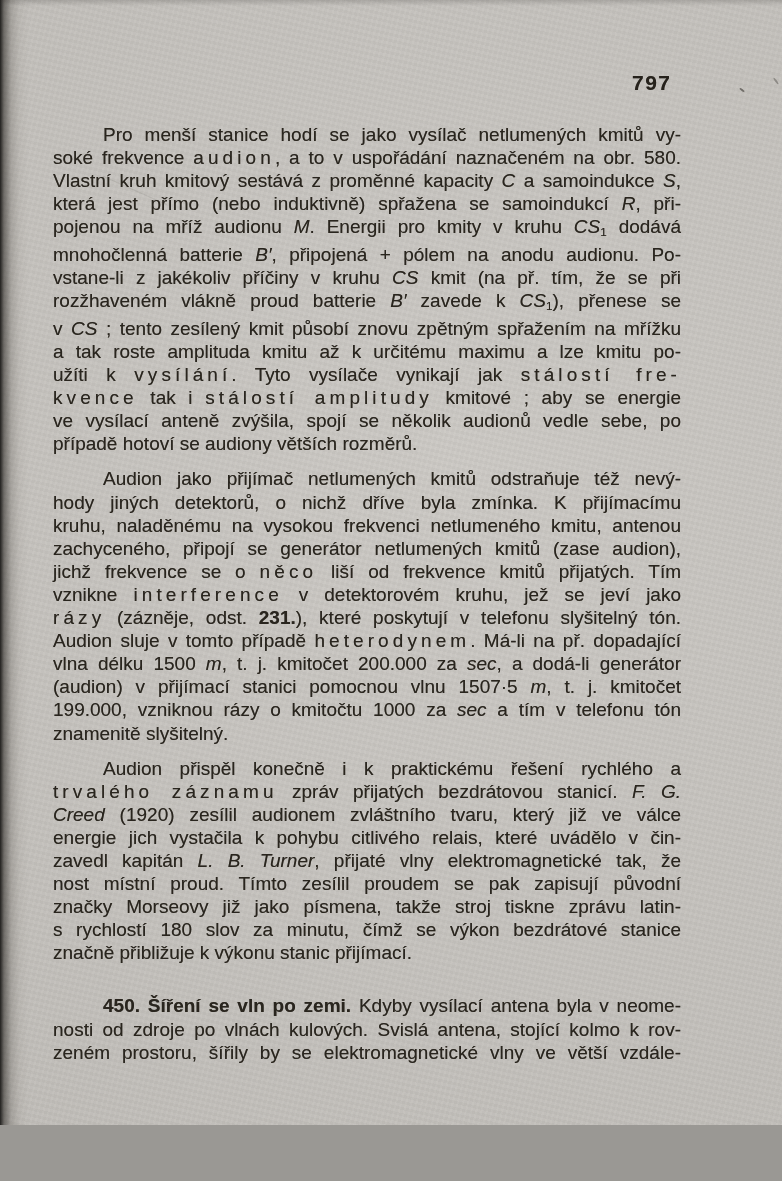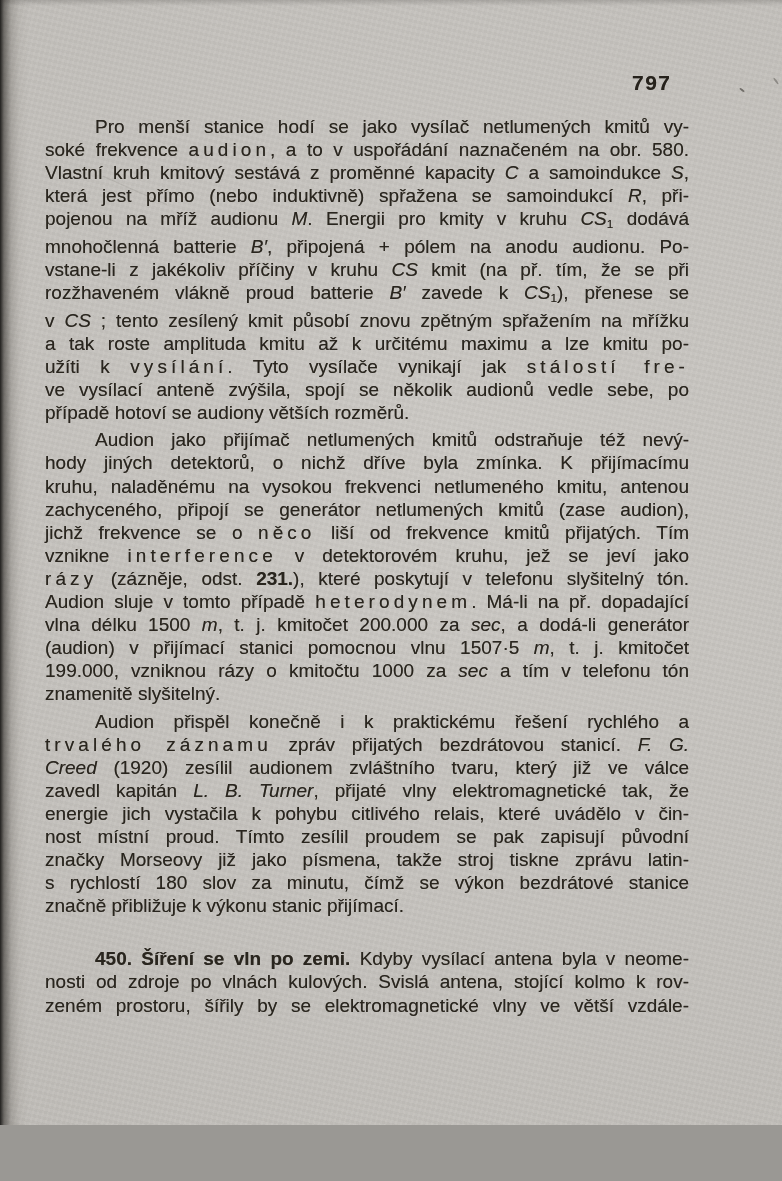--- a/index.html
+++ b/index.html
@@ -51,21 +51,21 @@
   }
   .text-block {
     position: absolute;
     left: 41px;
     top: 111px;
     width: 652px;
     font-size: 19px;
     line-height: 23.1px;
     text-shadow: 0 0 0.5px rgba(41,37,30,0.50);
   }
-  .paragraph { margin: 4px; }
+  .paragraph { margin: 12px; }
   .paragraph .line:first-child { text-indent: 50px; }
   .line {
     text-align: justify;
     white-space: normal;
   }
   .line.j { text-align-last: justify; }
   .i  { font-style: italic; }
   .b  { font-weight: 700; }
   .sp { letter-spacing: 0.215em; }
   .sub {
@@ -108,20 +108,21 @@
         <div class="line j"><span>soké frekvence </span><span class="sp">audion</span><span>, a to v uspořádání naznačeném na obr. 580.</span></div>
         <div class="line j"><span>Vlastní kruh kmitový sestává z proměnné kapacity </span><span class="i">C</span><span> a samoindukce </span><span class="i">S</span><span>,</span></div>
         <div class="line j"><span>která jest přímo (nebo induktivně) spřažena se samoindukcí </span><span class="i">R</span><span>, při-</span></div>
         <div class="line j"><span>pojenou na mříž audionu </span><span class="i">M</span><span>. Energii pro kmity v kruhu </span><span class="i">CS</span><span class="sub">1</span><span> dodává</span></div>
         <div class="line j"><span>mnohočlenná batterie </span><span class="i">B′</span><span>, připojená + pólem na anodu audionu. Po-</span></div>
         <div class="line j"><span>vstane-li z jakékoliv příčiny v kruhu </span><span class="i">CS</span><span> kmit (na př. tím, že se při</span></div>
         <div class="line j"><span>rozžhaveném vlákně proud batterie </span><span class="i">B′</span><span> zavede k </span><span class="i">CS</span><span class="sub">1</span><span>), přenese se</span></div>
         <div class="line j"><span>v </span><span class="i">CS</span><span> ; tento zesílený kmit působí znovu zpětným spřažením na mřížku</span></div>
         <div class="line j"><span>a tak roste amplituda kmitu až k určitému maximu a lze kmitu po-</span></div>
         <div class="line j"><span>užíti k </span><span class="sp">vysílání</span><span>. Tyto vysílače vynikají jak </span><span class="sp">stálostí fre-</span></div>
+        <div class="line j"><span class="sp">kvence</span><span> tak i </span><span class="sp">stálostí amplitudy</span><span> kmitové ; aby se energie</span></div>
         <div class="line j"><span>ve vysílací anteně zvýšila, spojí se několik audionů vedle sebe, po</span></div>
         <div class="line"><span>případě hotoví se audiony větších rozměrů.</span></div>
       </div>
       <div class="paragraph">
         <div class="line j"><span>Audion jako přijímač netlumených kmitů odstraňuje též nevý-</span></div>
         <div class="line j"><span>hody jiných detektorů, o nichž dříve byla zmínka. K přijímacímu</span></div>
         <div class="line j"><span>kruhu, naladěnému na vysokou frekvenci netlumeného kmitu, antenou</span></div>
         <div class="line j"><span>zachyceného, připojí se generátor netlumených kmitů (zase audion),</span></div>
         <div class="line j"><span>jichž frekvence se o </span><span class="sp">něco</span><span> liší od frekvence kmitů přijatých. Tím</span></div>
         <div class="line j"><span>vznikne </span><span class="sp">interference</span><span> v detektorovém kruhu, jež se jeví jako</span></div>
@@ -129,22 +130,22 @@
         <div class="line j"><span>Audion sluje v tomto případě </span><span class="sp">heterodynem</span><span>. Má-li na př. dopadající</span></div>
         <div class="line j"><span>vlna délku 1500 </span><span class="i">m</span><span>, t. j. kmitočet 200.000 za </span><span class="i">sec</span><span>, a dodá-li generátor</span></div>
         <div class="line j"><span>(audion) v přijímací stanici pomocnou vlnu 1507·5 </span><span class="i">m</span><span>, t. j. kmitočet</span></div>
         <div class="line j"><span>199.000, vzniknou rázy o kmitočtu 1000 za </span><span class="i">sec</span><span> a tím v telefonu tón</span></div>
         <div class="line"><span>znamenitě slyšitelný.</span></div>
       </div>
       <div class="paragraph">
         <div class="line j"><span>Audion přispěl konečně i k praktickému řešení rychlého a</span></div>
         <div class="line j"><span class="sp">trvalého záznamu</span><span> zpráv přijatých bezdrátovou stanicí. </span><span class="i">F. G.</span></div>
         <div class="line j"><span class="i">Creed</span><span> (1920) zesílil audionem zvláštního tvaru, který již ve válce</span></div>
+        <div class="line j"><span>energie jich vystačila k pohybu citlivého relais, které uvádělo v čin-</span></div>
         <div class="line j"><span>zavedl kapitán </span><span class="i">L. B. Turner</span><span>, přijaté vlny elektromagnetické tak, že</span></div>
-        <div class="line j"><span>energie jich vystačila k pohybu citlivého relais, které uvádělo v čin-</span></div>
         <div class="line j"><span>nost místní proud. Tímto zesílil proudem se pak zapisují původní</span></div>
         <div class="line j"><span>značky Morseovy již jako písmena, takže stroj tiskne zprávu latin-</span></div>
         <div class="line j"><span>s rychlostí 180 slov za minutu, čímž se výkon bezdrátové stanice</span></div>
         <div class="line"><span>značně přibližuje k výkonu stanic přijímací.</span></div>
       </div>
       <div class="paragraph" style="margin-top: 30px;">
         <div class="line j"><span class="b">450. Šíření se vln po zemi.</span><span> Kdyby vysílací antena byla v neome-</span></div>
         <div class="line j"><span>nosti od zdroje po vlnách kulových. Svislá antena, stojící kolmo k rov-</span></div>
         <div class="line j"><span>zeném prostoru, šířily by se elektromagnetické vlny ve větší vzdále-</span></div>
       </div>

